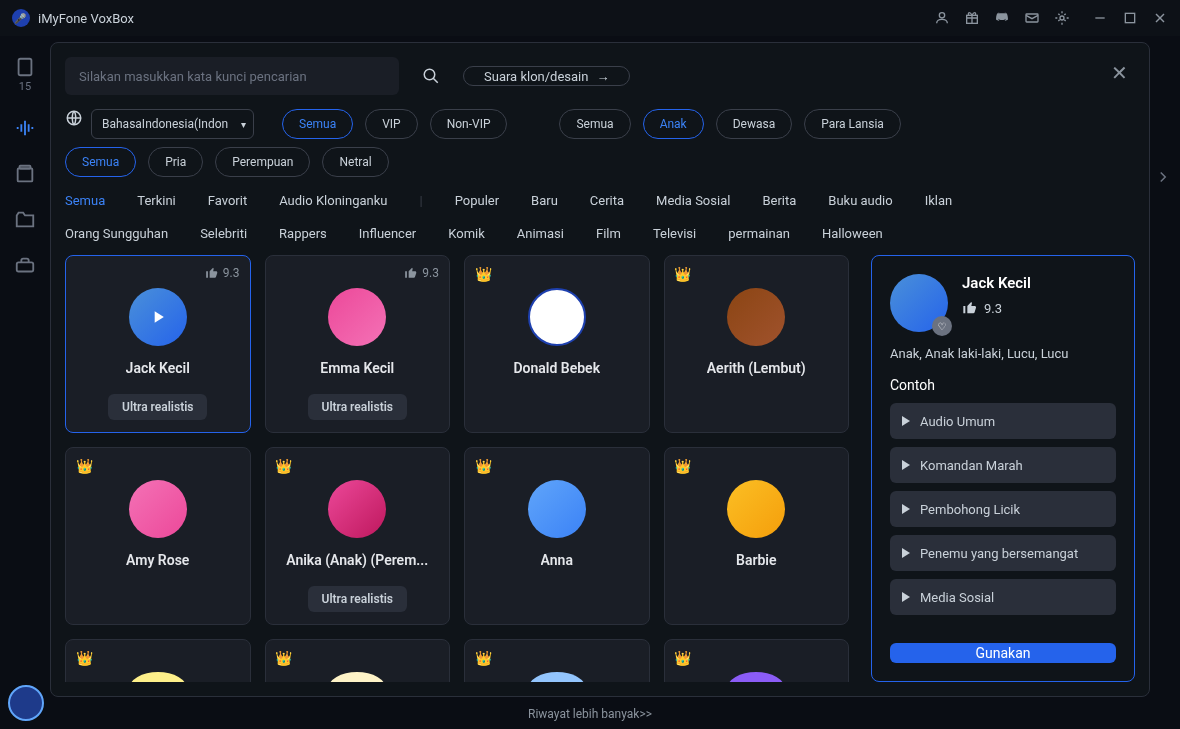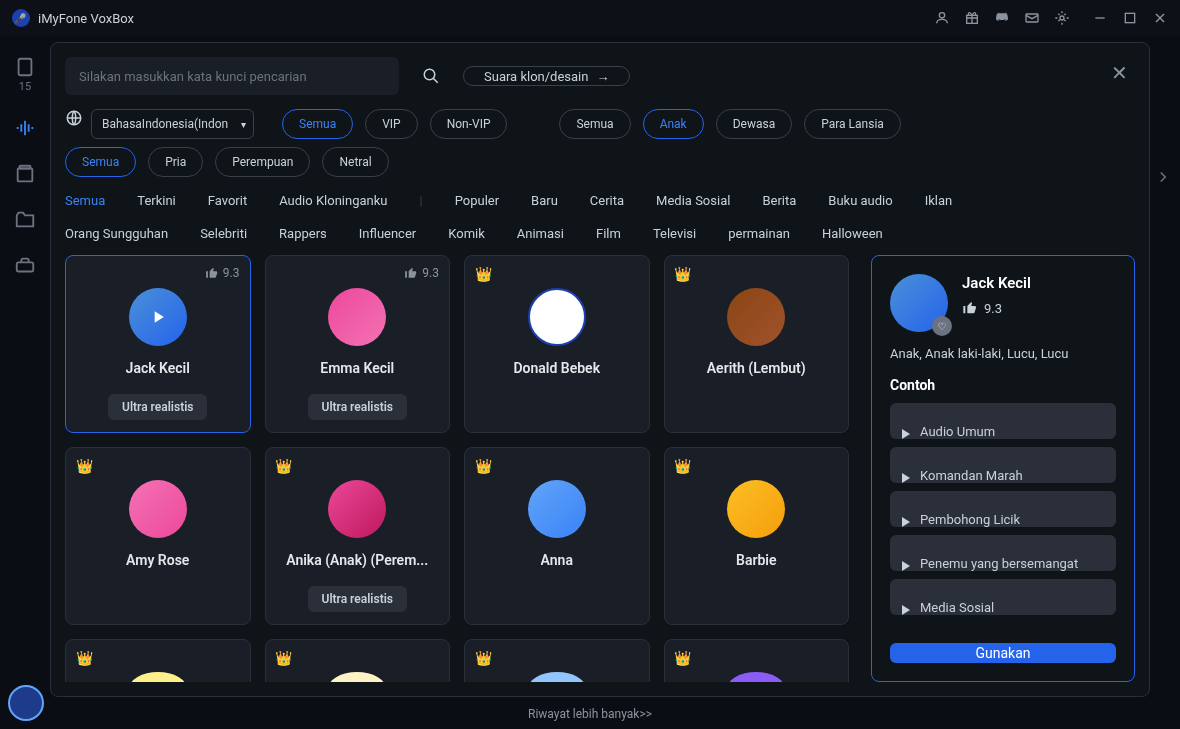--- a/index.html
+++ b/index.html
@@ -47,23 +47,23 @@
 .play-overlay{position:absolute;inset:0;display:flex;align-items:center;justify-content:center;color:#fff}
 .voice-name{font-size:14px;font-weight:600;color:#e5e7eb;margin-top:14px;text-align:center;white-space:nowrap;overflow:hidden;text-overflow:ellipsis;max-width:100%}
 .ultra-tag{margin-top:auto;padding:6px 14px;background:#2a2f3a;border-radius:6px;font-size:12px;color:#c9d1d9;font-weight:600}
 .detail-panel{width:264px;background:#0f1419;border:1px solid #2563eb;border-radius:8px;padding:18px;display:flex;flex-direction:column}
 .detail-header{display:flex;gap:14px;align-items:flex-start}
 .detail-avatar{width:58px;height:58px;border-radius:50%;background:#4a90d9;position:relative;flex-shrink:0}
 .heart-badge{position:absolute;right:-4px;bottom:-4px;width:20px;height:20px;background:#6b7280;border-radius:50%;display:flex;align-items:center;justify-content:center;font-size:10px;color:#fff}
 .detail-title{font-size:15px;font-weight:600;margin-bottom:8px}
 .detail-rating{display:flex;align-items:center;gap:6px;color:#c9d1d9;font-size:13px}
 .detail-tags{font-size:13px;color:#c9d1d9;margin-top:14px}
-.detail-section{font-size:14px;font-weight:700;margin-top:16px;margin-bottom:10px}
+.detail-section{font-size:14px;font-weight:400;margin-top:16px;margin-bottom:10px}
 .sample-list{display:flex;flex-direction:column;gap:8px;flex:1;overflow-y:auto}
-.sample-item{height:36px;background:#2a2f3a;border-radius:6px;display:flex;align-items:flex-end;gap:10px;padding:0 12px;font-size:13px;color:#c9d1d9;cursor:pointer}
+.sample-item{height:36px;background:#2a2f3a;border-radius:6px;display:flex;align-items:center;gap:10px;padding:0 12px;font-size:13px;color:#c9d1d9;cursor:pointer}
 .play-tri{width:0;height:0;border-left:8px solid #c9d1d9;border-top:5px solid transparent;border-bottom:5px solid transparent}
 .use-btn{height:20px;background:#2563eb;border:none;border-radius:6px;color:#fff;font-size:14px;margin-top:12px;cursor:pointer}
 .right-edge{position:absolute;right:8px;top:168px;width:18px;height:18px;color:#6b7280}
 .assistant-bubble{position:absolute;left:8px;bottom:8px;width:36px;height:36px;background:#1e3a8a;border-radius:50%;border:2px solid #60a5fa}
 .history-link{position:absolute;bottom:8px;left:50%;transform:translateX(-50%);color:#8b949e;font-size:12px;cursor:pointer}
 .av1{background:linear-gradient(135deg,#4a90d9,#2563eb)}
 .av2{background:linear-gradient(135deg,#ec4899,#f472b6)}
 .av3{background:#fff;border:2px solid #1e40af}
 .av4{background:linear-gradient(135deg,#8b4513,#a0522d)}
 .av5{background:linear-gradient(135deg,#f472b6,#ec4899)}

